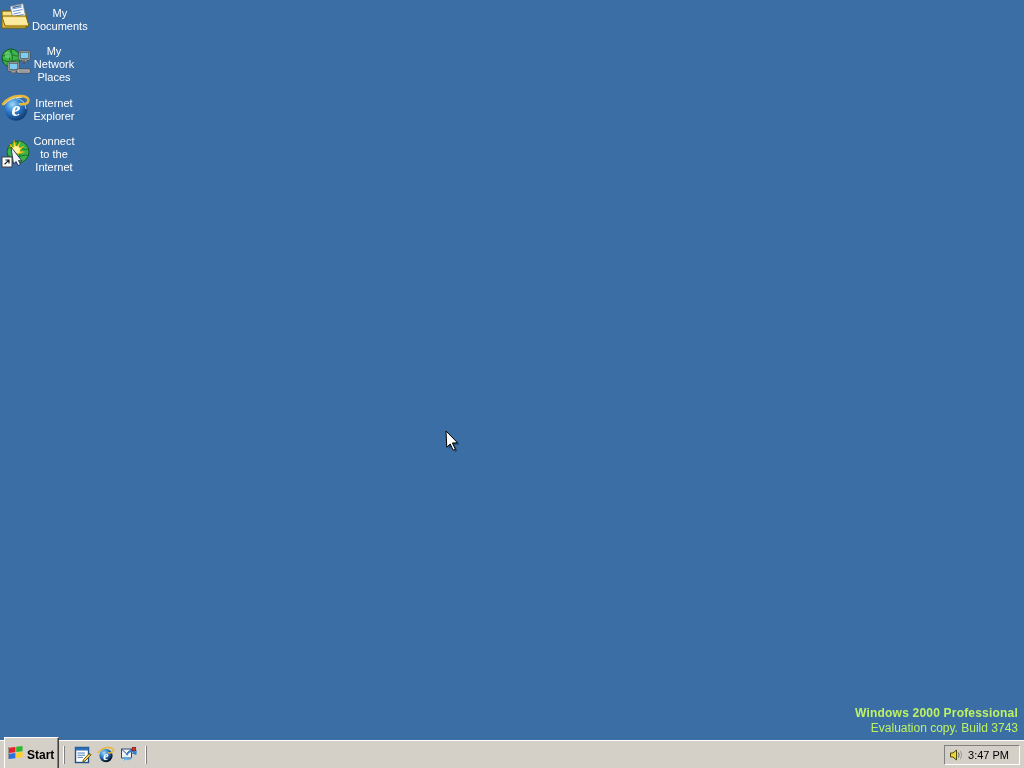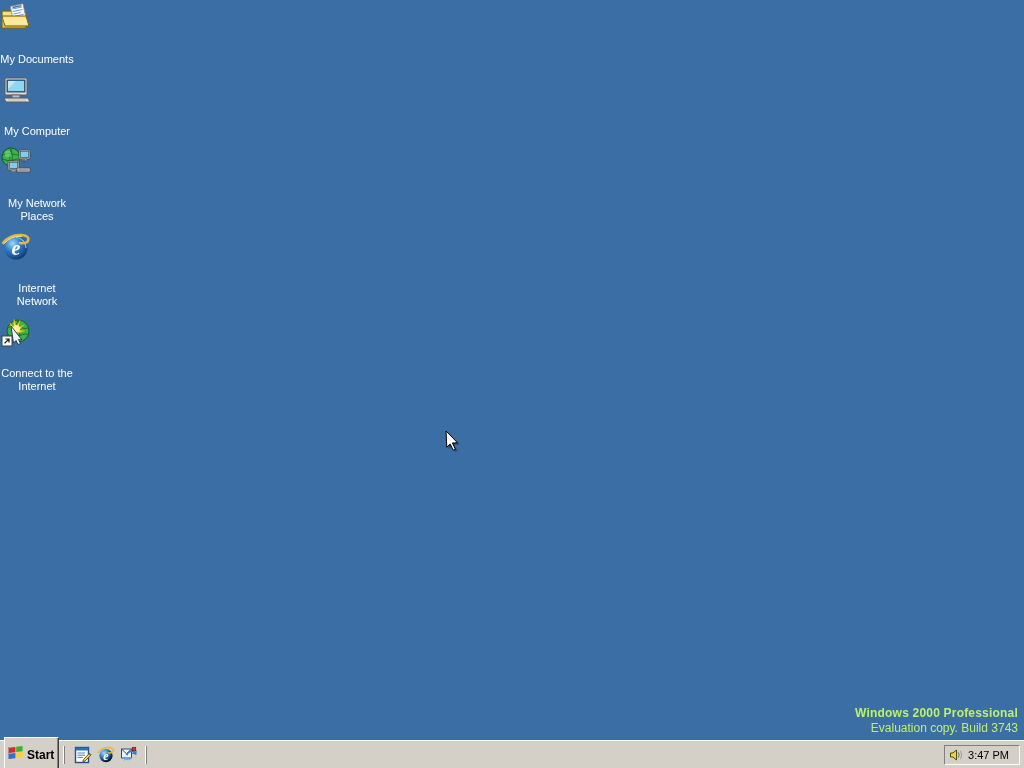--- a/index.html
+++ b/index.html
@@ -30,26 +30,25 @@
   .icon-grid {
     position: absolute;
     left: 0;
     top: 2px;
     width: 76px;
   }
 
   .desktop-icon {
     width: 76px;
     display: flex;
-    flex-direction: column;
-    align-items: flex-start;
+    flex-direction: row;
+    align-items: center;
     margin-bottom: 8px;
     cursor: default;
     user-select: none;
-    gap: 16px;
   }
 
   .icon-art {
     width: 32px;
     height: 32px;
     position: relative;
     margin-bottom: 3px;
   }
 
   .icon-art svg { display: block; }
@@ -222,37 +221,20 @@
             <path d="M13.5 6 L23.5 6 M13.5 8.5 L23.5 8.5 M13.5 11 L21 11 M13.5 13.5 L23.5 13.5 M13.5 16 L20 16" stroke="#6a9cd8" stroke-width="1"></path>
             <path d="M14 4.5 L23 4.5" stroke="#3a6ea5" stroke-width="1.4"></path>
           </g>
           <path d="M2 14 L26 14 L29 24 L5 24 Z" fill="#f6dc70" stroke="#806000" stroke-width="1"></path>
           <path d="M3 15.5 L25.5 15.5 L27.8 22.8 L5.4 22.8 Z" fill="#fbeaa0"></path>
         </svg>
       </div>
       <div class="icon-label">My Documents</div>
     </div>
 
-    <div class="desktop-icon">
-      <div class="icon-art">
-        <svg width="32" height="32" viewBox="0 0 32 32">
-          <rect x="5" y="4" width="22" height="17" rx="1.5" fill="#dcdcdc" stroke="#5a5a5a" stroke-width="1"></rect>
-          <rect x="7" y="6" width="18" height="12" fill="#2f7fbf" stroke="#303030" stroke-width="0.8"></rect>
-          <rect x="8" y="7" width="16" height="10" fill="#8fd6f0"></rect>
-          <path d="M8 7 L16 7 L8 15 Z" fill="#c9ecfa" opacity="0.8"></path>
-          <rect x="12" y="21" width="8" height="3" fill="#c0c0c0" stroke="#5a5a5a" stroke-width="0.8"></rect>
-          <path d="M4 24 L28 24 L30 28 L6 28 Z" fill="#d8d8d8" stroke="#5a5a5a" stroke-width="1"></path>
-          <path d="M6 25.2 L27 25.2 L28.4 27 L7.2 27 Z" fill="#efefef"></path>
-          <g stroke="#8a8a8a" stroke-width="0.6">
-            <path d="M7.5 26 L26.5 26"></path>
-          </g>
-        </svg>
-      </div>
-      <div class="icon-label">My Computer</div>
-    </div>
 
     <div class="desktop-icon">
       <div class="icon-art">
         <svg width="32" height="32" viewBox="0 0 32 32">
           <circle cx="11" cy="11" r="9" fill="#3bb34a" stroke="#10581c" stroke-width="1"></circle>
           <path d="M3 9 Q8 6 13 8 Q18 10 20 8" stroke="#1d7a2c" stroke-width="1.1" fill="none"></path>
           <path d="M3 13 Q9 16 14 14 Q18 12 20 14" stroke="#1d7a2c" stroke-width="1.1" fill="none"></path>
           <path d="M11 2 Q8 11 11 20 M11 2 Q14 11 11 20" stroke="#1d7a2c" stroke-width="1" fill="none"></path>
           <circle cx="8" cy="8" r="3.2" fill="#7fe08c" opacity="0.55"></circle>
 
@@ -287,21 +269,21 @@
               <stop offset="100%" stop-color="#10386e"></stop>
             </radialGradient>
           </defs>
           <circle cx="16" cy="17" r="11.5" fill="url(#ieg)"></circle>
           <path d="M16 6.5 A 10.5 10.5 0 0 1 26 17" fill="none" stroke="#bfe6fb" stroke-width="1.2" opacity="0.7"></path>
           <text x="16" y="24" font-family="Liberation Serif, serif" font-size="20" font-style="italic" font-weight="bold" fill="#ffffff" text-anchor="middle">e</text>
           <path d="M3 12 Q10 3 22 4 Q30 5 28 10 Q26 13 20 12" fill="none" stroke="#e8b73a" stroke-width="2.4" stroke-linecap="round"></path>
           <path d="M4 12.6 Q11 4.5 21.5 5.3" fill="none" stroke="#fae5a0" stroke-width="1" stroke-linecap="round"></path>
         </svg>
       </div>
-      <div class="icon-label">Internet Network</div>
+      <div class="icon-label">Internet Explorer</div>
     </div>
 
     <div class="desktop-icon">
       <div class="icon-art">
         <svg width="32" height="32" viewBox="0 0 32 32">
           <circle cx="18" cy="15" r="11" fill="#3bb34a" stroke="#11581f" stroke-width="0.9"></circle>
           <path d="M7 12 Q14 8 20 11 Q26 14 29 11" stroke="#15752a" stroke-width="1" fill="none"></path>
           <path d="M7 18 Q14 22 21 19 Q26 17 29 19" stroke="#15752a" stroke-width="1" fill="none"></path>
           <path d="M18 4 Q14 15 18 26 M18 4 Q22 15 18 26" stroke="#15752a" stroke-width="0.9" fill="none"></path>
           <path d="M12 14 L 10 7 L 13.5 11 L 14 3.5 L 16.5 10.5 L 20 4.5 L 18.5 11.5 L 24 9 L 19 14 L 24.5 15 L 18 17 Z" fill="#ffe23a" stroke="#e0a800" stroke-width="0.7"></path>

